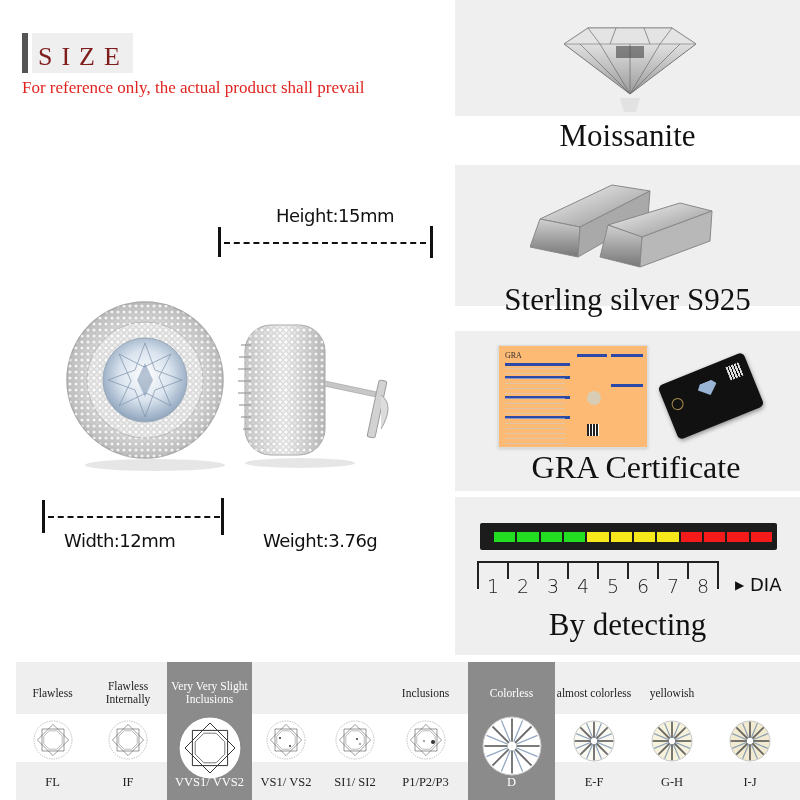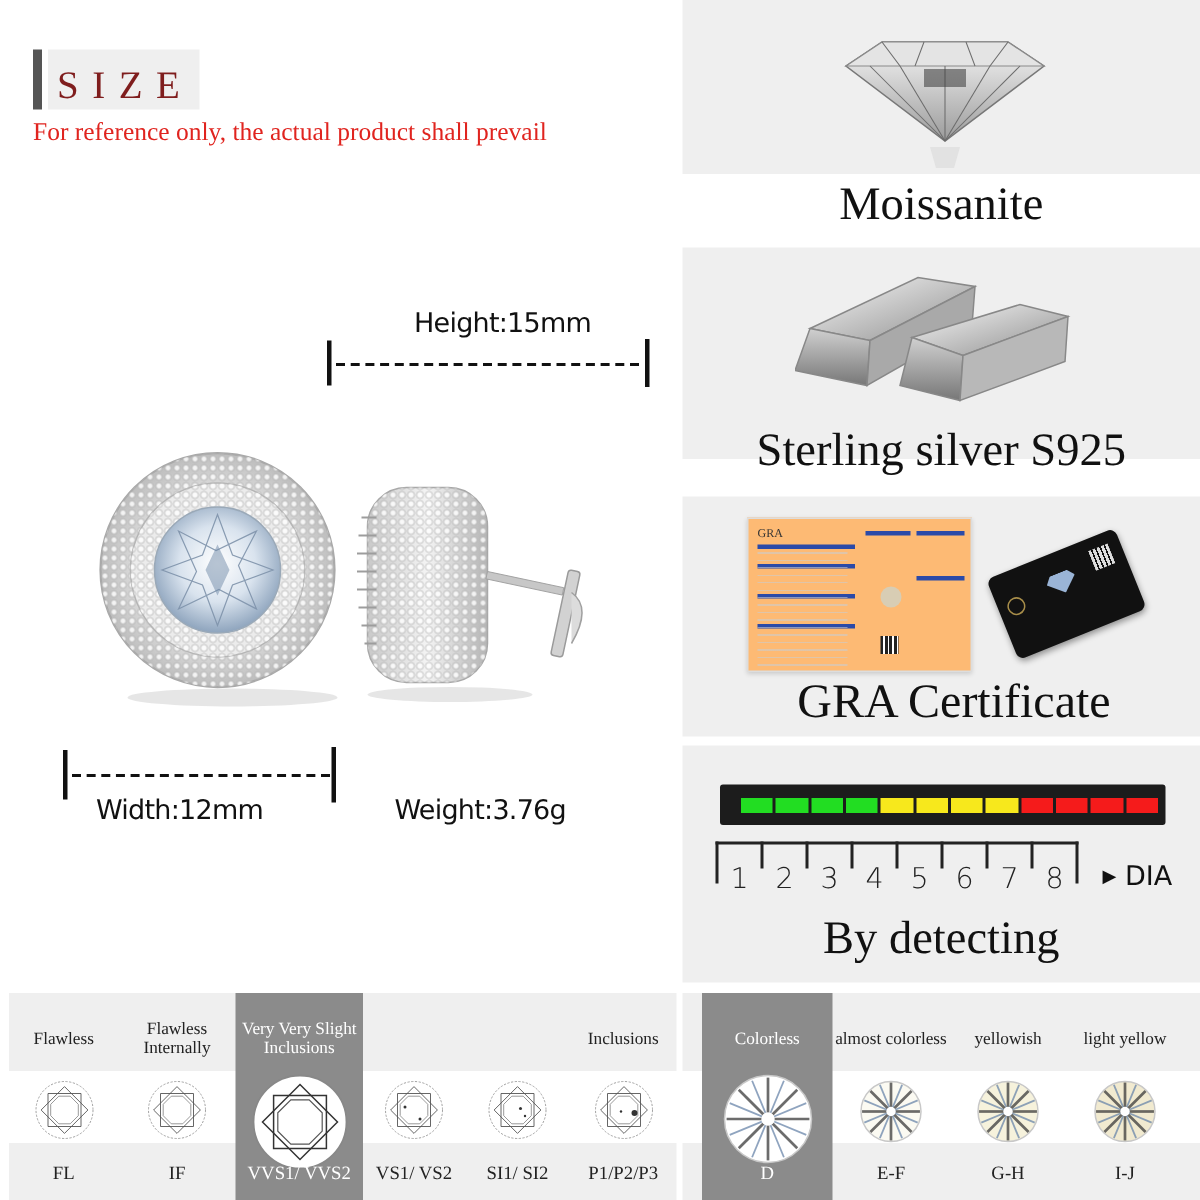--- a/index.html
+++ b/index.html
@@ -226,21 +226,21 @@
     <div class="scale-num" style="left: 130px;">5</div>
     <div class="scale-num" style="left: 160px;">6</div>
     <div class="scale-num" style="left: 190px;">7</div>
     <div class="scale-num" style="left: 220px;">8</div>
   </div>
 <div class="dia">
   <span style="font-size:12px; vertical-align:2px;">▶</span>
   <span>DIA</span>
 </div>
 
-<div class="strip" style="left:6px; width:445px;" id="clarity">
+<div class="strip" style="left:16px; width:445px;" id="clarity">
   <div class="strip-bg-top"></div>
   <div class="strip-bg-mid"></div>
   <div class="strip-bg-bot"></div>
 <div class="col" style="left: 0px; width: 73px;">
       <div class="col-label">
         <span>Flawless</span>
       </div>
       <div class="col-icon"><svg width="40" height="40" viewBox="0 0 40 40">
     <circle cx="20" cy="20" r="19" fill="none" stroke="#999" stroke-width="0.6" stroke-dasharray="1.5 1"></circle>
     <polygon points="31.0,31.0 9.0,31.0 9.0,9.0 31.0,9.0" fill="none" stroke="#555" stroke-width="0.6"></polygon>
@@ -390,23 +390,20 @@
           <line x1="21" y1="21" x2="13.6" y2="3.2" stroke="#6a86aa" stroke-width="1.2" opacity="0.75"></line>
           <line x1="21" y1="21" x2="21.0" y2="1.7" stroke="#3b3b3b" stroke-width="1.8" opacity="0.75"></line>
           <line x1="21" y1="21" x2="28.4" y2="3.2" stroke="#6a86aa" stroke-width="1.2" opacity="0.75"></line>
           <line x1="21" y1="21" x2="34.7" y2="7.3" stroke="#3b3b3b" stroke-width="1.8" opacity="0.75"></line>
           <line x1="21" y1="21" x2="38.8" y2="13.6" stroke="#6a86aa" stroke-width="1.2" opacity="0.75"></line>
     <circle cx="21" cy="21" r="3.15" fill="#fff"></circle>
   </svg></div>
       <div class="col-code">G-H</div>
     </div>
     <div class="col" style="left: 256px; width: 78px;">
-      <div class="col-label">
-        <span>light yellow</span>
-      </div>
       <div class="col-icon"><svg width="42" height="42" viewBox="0 0 42 42">
     <circle cx="21" cy="21" r="20" fill="#f1ead0" stroke="#c8c8c8"></circle>
     <line x1="21" y1="21" x2="40.3" y2="21.0" stroke="#3b3b3b" stroke-width="1.8" opacity="0.75"></line>
           <line x1="21" y1="21" x2="38.8" y2="28.4" stroke="#6a86aa" stroke-width="1.2" opacity="0.75"></line>
           <line x1="21" y1="21" x2="34.7" y2="34.7" stroke="#3b3b3b" stroke-width="1.8" opacity="0.75"></line>
           <line x1="21" y1="21" x2="28.4" y2="38.8" stroke="#6a86aa" stroke-width="1.2" opacity="0.75"></line>
           <line x1="21" y1="21" x2="21.0" y2="40.3" stroke="#3b3b3b" stroke-width="1.8" opacity="0.75"></line>
           <line x1="21" y1="21" x2="13.6" y2="38.8" stroke="#6a86aa" stroke-width="1.2" opacity="0.75"></line>
           <line x1="21" y1="21" x2="7.3" y2="34.7" stroke="#3b3b3b" stroke-width="1.8" opacity="0.75"></line>
           <line x1="21" y1="21" x2="3.2" y2="28.4" stroke="#6a86aa" stroke-width="1.2" opacity="0.75"></line>

